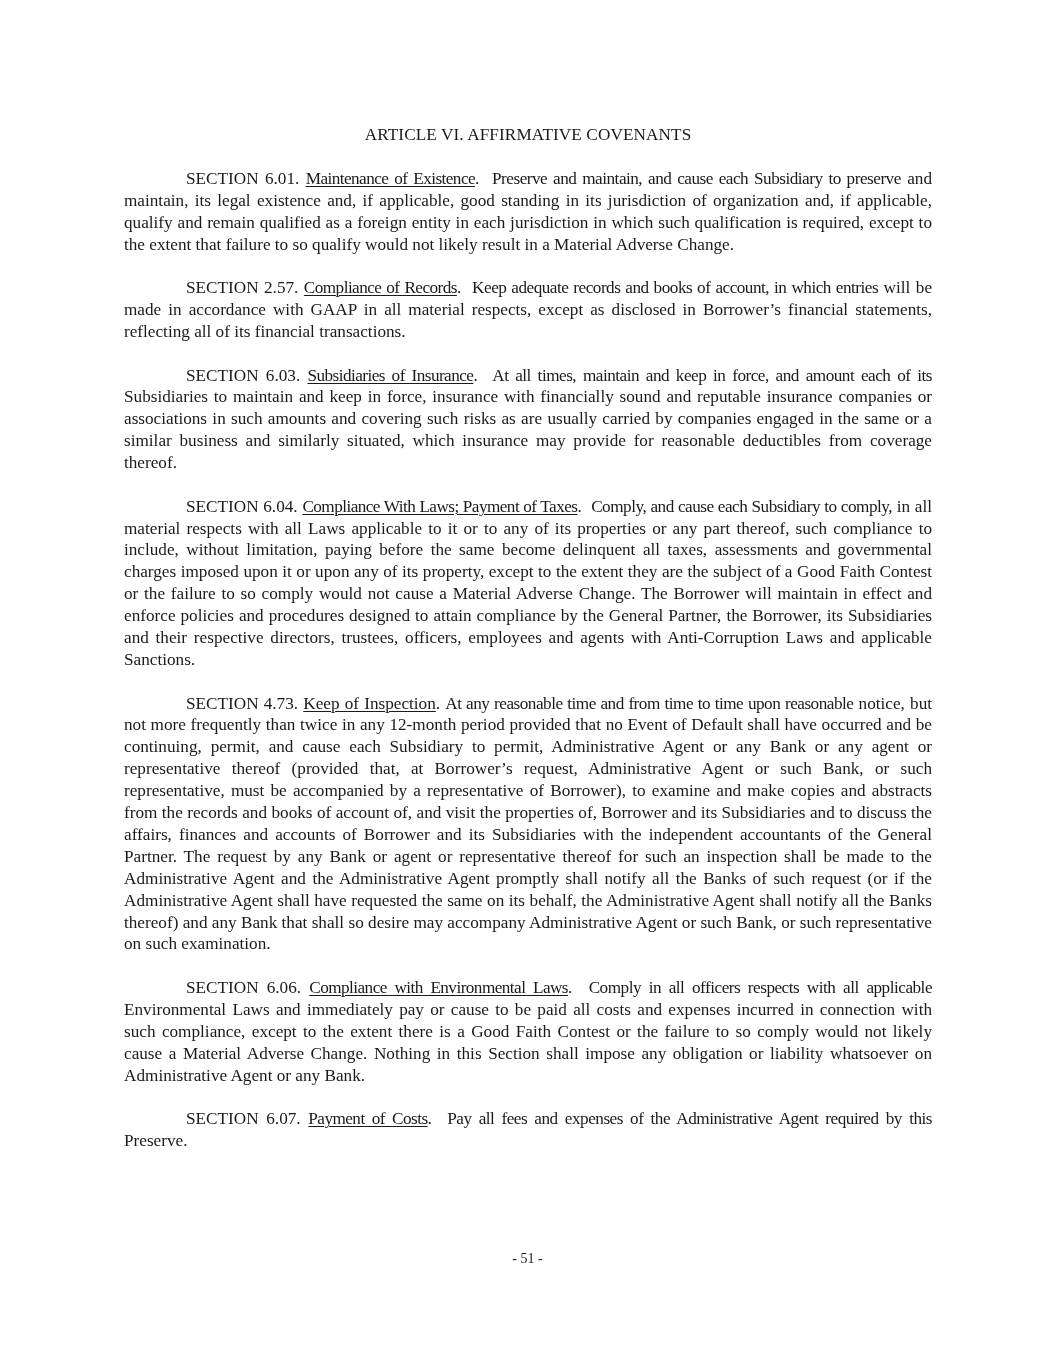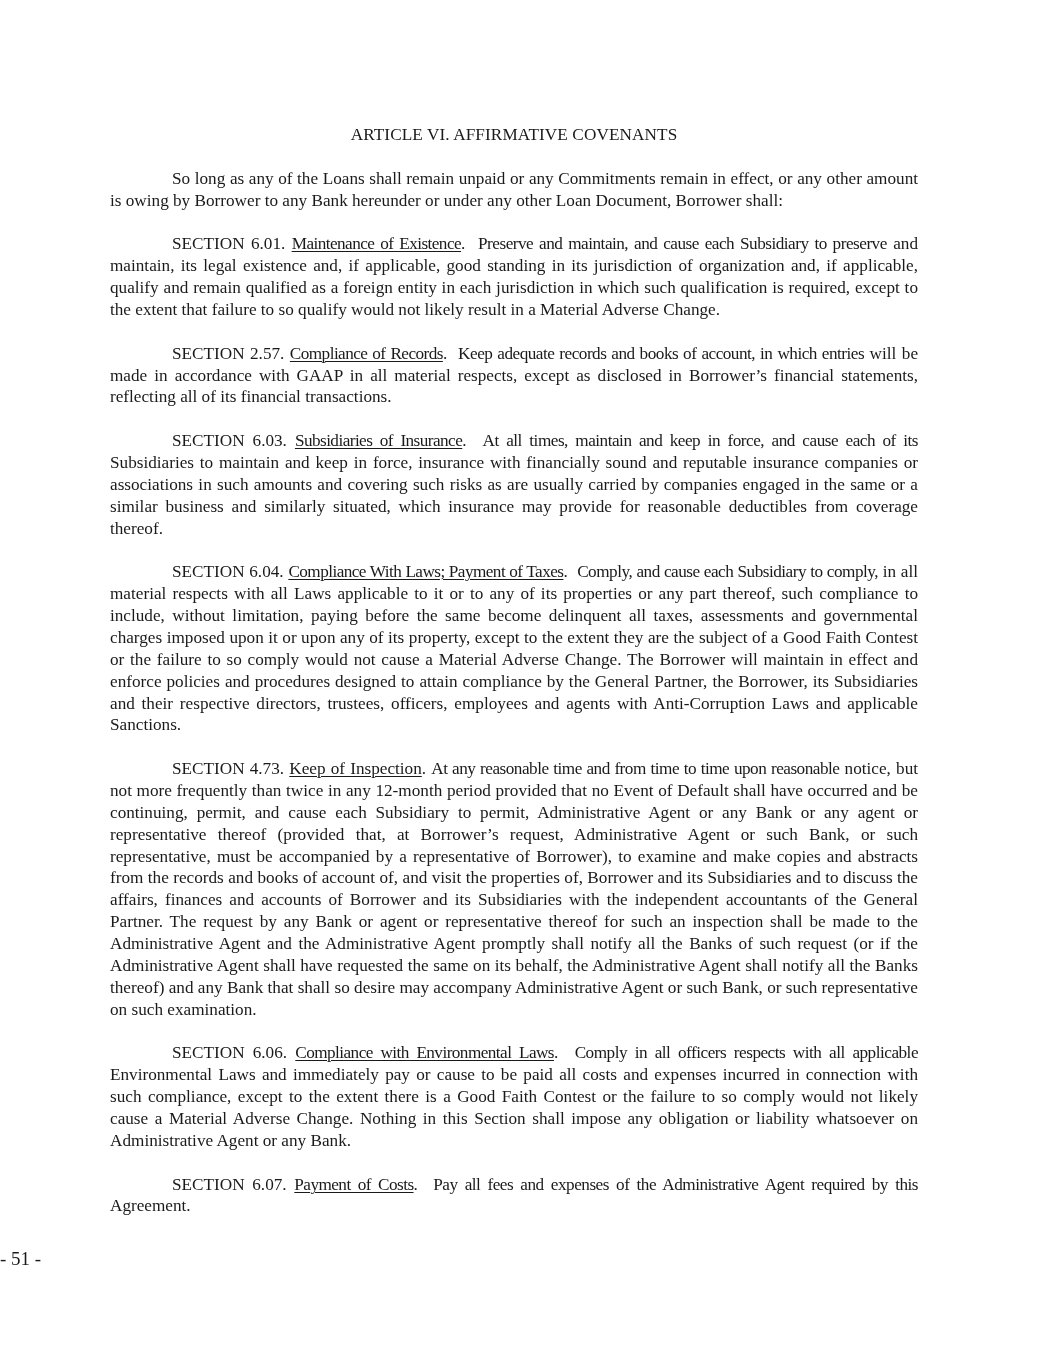--- a/index.html
+++ b/index.html
@@ -10,21 +10,21 @@
     body {
       width: 1055px;
       height: 1365px;
       position: relative;
       overflow: hidden;
       font-family: "Liberation Serif", serif;
       color: #1a1a1a;
     }
     .page {
       position: absolute;
-      left: 110px;
+      left: 124px;
       top: 124px;
       width: 808px;
     }
     .title {
       text-align: center;
       font-size: 17.2px;
       line-height: 22px;
       margin: 0 0 22px 0;
       letter-spacing: 0.1px;
     }
@@ -42,51 +42,50 @@
       letter-spacing: -0.55px;
     }
     .condensed {
       letter-spacing: -0.5px;
     }
     .page-number {
       position: absolute;
       left: 0;
       width: 1055px;
       top: 1248px;
-      text-align: left;
-      font-size: 19px;
+      text-align: center;
+      font-size: 14px;
       line-height: 22px;
     }
   </style>
 </head>
 <body>
 
 <div class="page">
   <div class="title">ARTICLE VI.  AFFIRMATIVE COVENANTS</div>
 
-  <p class="para">So long as any of the Loans shall remain unpaid or any Commitments remain in effect, or any other amount is owing by Borrower to any Bank hereunder or under any other Loan Document, Borrower shall:</p>
 
   <p class="para">
     <span>SECTION 6.01.</span>
     <span class="caption">Maintenance of Existence</span>.&nbsp;
     <span class="condensed">Preserve and maintain, and cause each Subsidiary to preserve</span>
     <span>and maintain, its legal existence and, if applicable, good standing in its jurisdiction of organization and, if applicable, qualify and remain qualified as a foreign entity in each jurisdiction in which such qualification is required, except to the extent that failure to so qualify would not likely result in a Material Adverse Change.</span>
   </p>
 
   <p class="para">
     <span>SECTION 2.57.</span>
     <span class="caption">Compliance of Records</span>.&nbsp;
     <span class="condensed">Keep adequate records and books of account, in which entries</span>
     <span>will be made in accordance with GAAP in all material respects, except as disclosed in Borrower’s financial statements, reflecting all of its financial transactions.</span>
   </p>
 
   <p class="para">
     <span>SECTION 6.03.</span>
     <span class="caption">Subsidiaries of Insurance</span>.&nbsp;
-    <span class="condensed">At all times, maintain and keep in force, and cause each of its</span>
+    <span class="condensed">At all times, maintain and keep in force, and amount each of its</span>
     <span>Subsidiaries to maintain and keep in force, insurance with financially sound and reputable insurance companies or associations in such amounts and covering such risks as are usually carried by companies engaged in the same or a similar business and similarly situated, which insurance may provide for reasonable deductibles from coverage thereof.</span>
   </p>
 
   <p class="para">
     <span>SECTION 6.04.</span>
     <span class="caption">Compliance With Laws; Payment of Taxes</span>.&nbsp;
     <span class="condensed">Comply, and cause each Subsidiary to comply,</span>
     <span>in all material respects with all Laws applicable to it or to any of its properties or any part thereof, such compliance to include, without limitation, paying before the same become delinquent all taxes, assessments and governmental charges imposed upon it or upon any of its property, except to the extent they are the subject of a Good Faith Contest or the failure to so comply would not cause a Material Adverse Change. The Borrower will maintain in effect and enforce policies and procedures designed to attain compliance by the General Partner, the Borrower, its Subsidiaries and their respective directors, trustees, officers, employees and agents with Anti-Corruption Laws and applicable Sanctions.</span>
   </p>
 
@@ -101,17 +100,17 @@
     <span>SECTION 6.06.</span>
     <span class="caption">Compliance with Environmental Laws</span>.&nbsp;
     <span class="condensed">Comply in all officers respects with all applicable</span>
     <span>Environmental Laws and immediately pay or cause to be paid all costs and expenses incurred in connection with such compliance, except to the extent there is a Good Faith Contest or the failure to so comply would not likely cause a Material Adverse Change.  Nothing in this Section shall impose any obligation or liability whatsoever on Administrative Agent or any Bank.</span>
   </p>
 
   <p class="para">
     <span>SECTION 6.07.</span>
     <span class="caption">Payment of Costs</span>.&nbsp;
     <span class="condensed">Pay all fees and expenses of the Administrative Agent required by this</span>
-    <span>Agreement.</span>
+    <span>Preserve.</span>
   </p>
 </div>
 
 <div class="page-number">- 51 -</div>
 
 </body></html>

